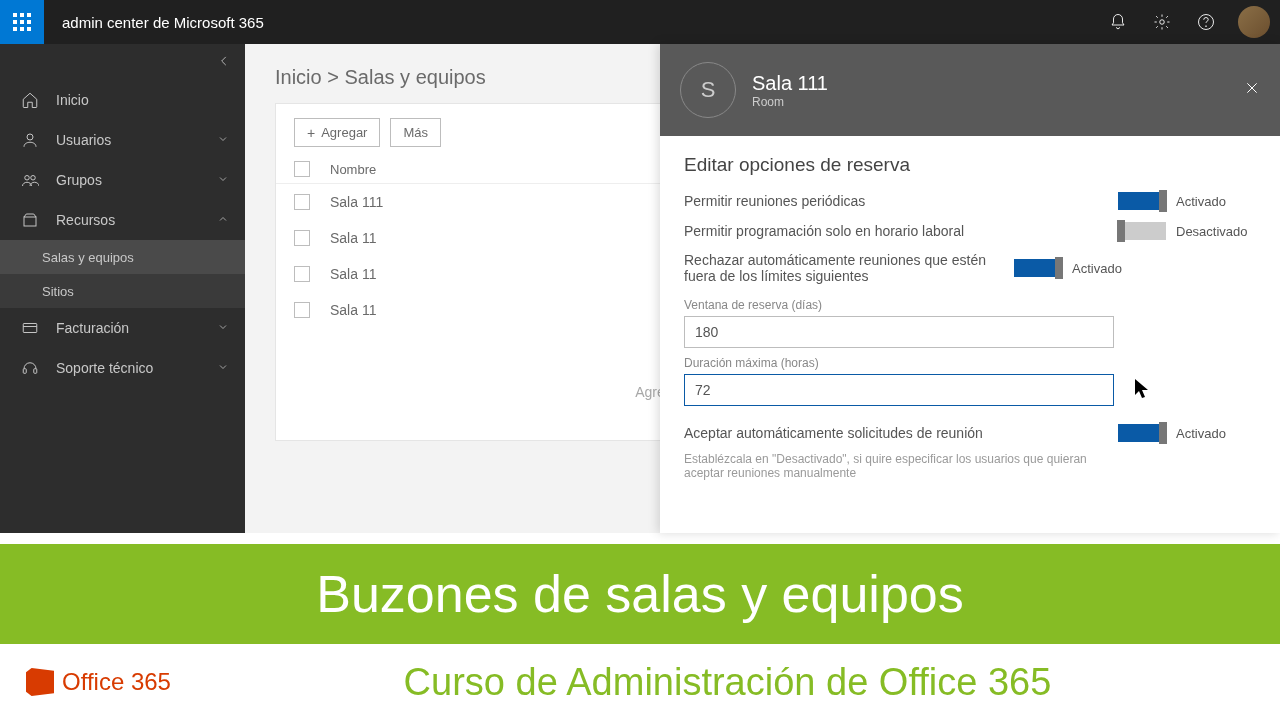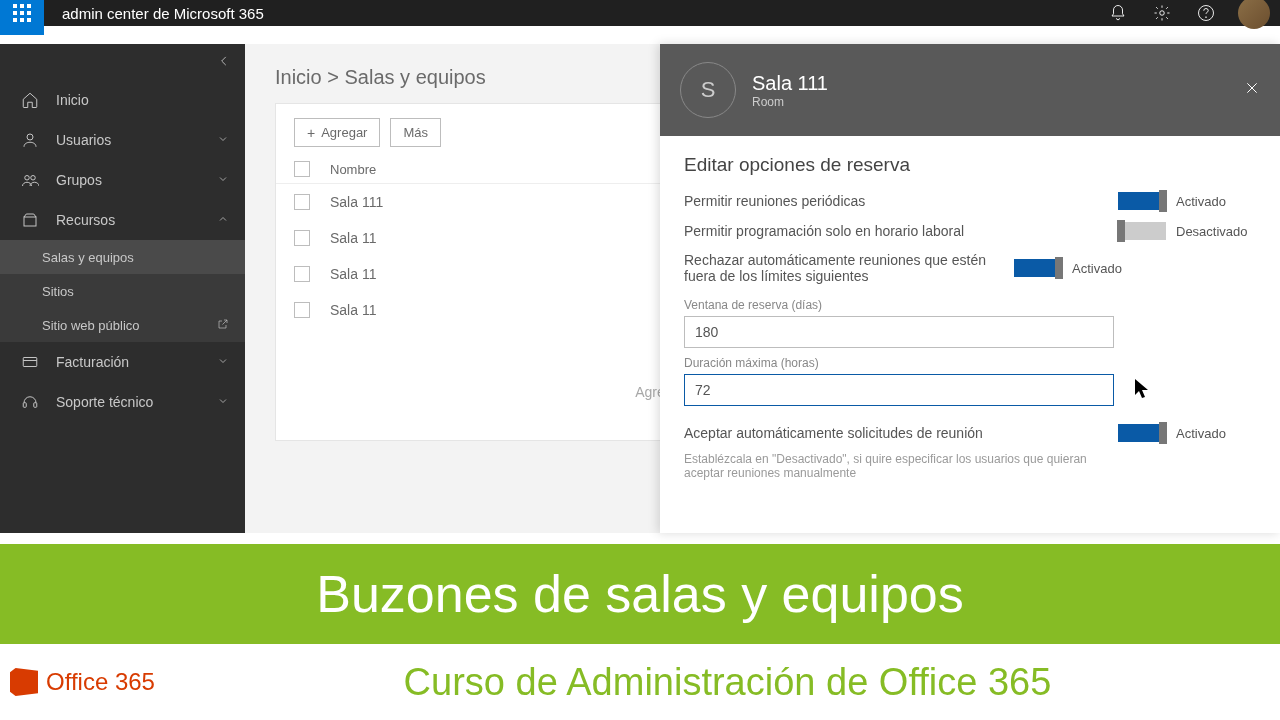--- a/index.html
+++ b/index.html
@@ -1,19 +1,19 @@
 <!DOCTYPE html>
 <html><head>
 <meta charset="utf-8">
 <style>
   * { box-sizing: border-box; font-family: "Segoe UI", -apple-system, sans-serif; }
   body { margin: 0; width: 1280px; height: 720px; overflow: hidden; position: relative; background: #fff; }
 
   
-  .topbar { height: 26px; background: #202020; color: #fff; display: flex; align-items: center; }
+  .topbar { height: 44px; background: #202020; color: #fff; display: flex; align-items: center; }
   .waffle { width: 44px; height: 44px; background: #0078d4; display: flex; align-items: center; justify-content: center; cursor: pointer; }
   .waffle svg { width: 18px; height: 18px; fill: #fff; }
   .topbar-title { padding-left: 18px; font-size: 15px; color: #fff; flex: 1; }
   .topbar-icons { display: flex; align-items: center; }
   .topbar-icon { width: 44px; height: 44px; display: flex; align-items: center; justify-content: center; cursor: pointer; color: #fff; }
   .topbar-icon svg { width: 18px; height: 18px; stroke: #fff; fill: none; stroke-width: 1.2px; }
   .avatar { width: 32px; height: 32px; border-radius: 50%; background: linear-gradient(135deg,#8b6f47,#6b4e2e); margin: 0 10px; }
 
   
   .shell { position: absolute; top: 44px; bottom: 187px; left: 0; right: 0; display: flex; background: #fff; }
@@ -64,21 +64,21 @@
   .field-label { font-size: 12px; color: #888; margin-top: 8px; }
   .field-input { width: 430px; border: 1px solid #bdbdbd; padding: 7px 10px; font-size: 14px; color: #555; margin: 4px 0 6px; display: block; }
   .field-input.focused { border-color: #0a5aa6; }
   .hint { font-size: 12px; color: #9a9a9a; margin-top: 4px; max-width: 430px; }
   .cursor { position: absolute; width: 16px; height: 22px; pointer-events: none; }
   .cursor svg { width: 16px; height: 22px; }
 
   
   .banner { position: absolute; left: 0; right: 0; bottom: 0; height: 176px; display: flex; flex-direction: column; }
   .banner-top { background: #86bc25; color: #fff; height: 100px; display: flex; align-items: center; justify-content: center; font-size: 52px; font-weight: 300; }
-  .banner-bottom { background: #fff; flex: 1; display: flex; align-items: center; padding: 0 10px; gap: 30px; }
+  .banner-bottom { background: #fff; flex: 1; display: flex; align-items: center; padding: 0 26px; gap: 30px; }
   .office-logo { display: flex; align-items: center; gap: 8px; color: #d83b01; font-size: 24px; font-weight: 400; }
   .office-logo .square { width: 28px; height: 28px; background: #d83b01; clip-path: polygon(20% 0, 100% 10%, 100% 90%, 20% 100%, 0 85%, 0 15%); }
   .course-title { color: #86bc25; font-size: 38px; font-weight: 300; flex: 1; text-align: center; }
   .acens { text-align: right; }
   .acens .main { color: #86bc25; font-size: 30px; font-weight: 400; letter-spacing: 1px; }
   .acens .sub1 { color: #86bc25; font-size: 10px; letter-spacing: 4px; }
   .acens .sub2 { color: #002e5d; font-size: 10px; font-style: italic; }
 </style>
 </head>
 <body>
@@ -175,27 +175,20 @@
       <span class="exp"><svg viewBox="0 0 24 24">
             <path d="M6 15l6-6 6 6"></path>
           </svg></span>
     </div>
     <div class="nav-item sub active">
         <span class="label">Salas y equipos</span>
       </div>
     <div class="nav-item sub">
         <span class="label">Sitios</span>
       </div>
-    <div class="nav-item sub">
-        <span class="label">Sitio web público</span>
-        <span class="ext"><svg viewBox="0 0 24 24">
-            <path d="M14 4h6v6M20 4l-9 9"></path>
-            <path d="M18 14v6H4V6h6"></path>
-          </svg></span>
-      </div>
     <div class="nav-item">
       <span class="nicon">
           <svg viewBox="0 0 24 24">
             <rect x="3" y="6" width="18" height="12" rx="1"></rect>
             <path d="M3 10h18"></path>
           </svg>
         </span>
       <span class="label">Facturación</span>
       <span class="exp"><svg viewBox="0 0 24 24">
             <path d="M6 9l6 6 6-6"></path>

